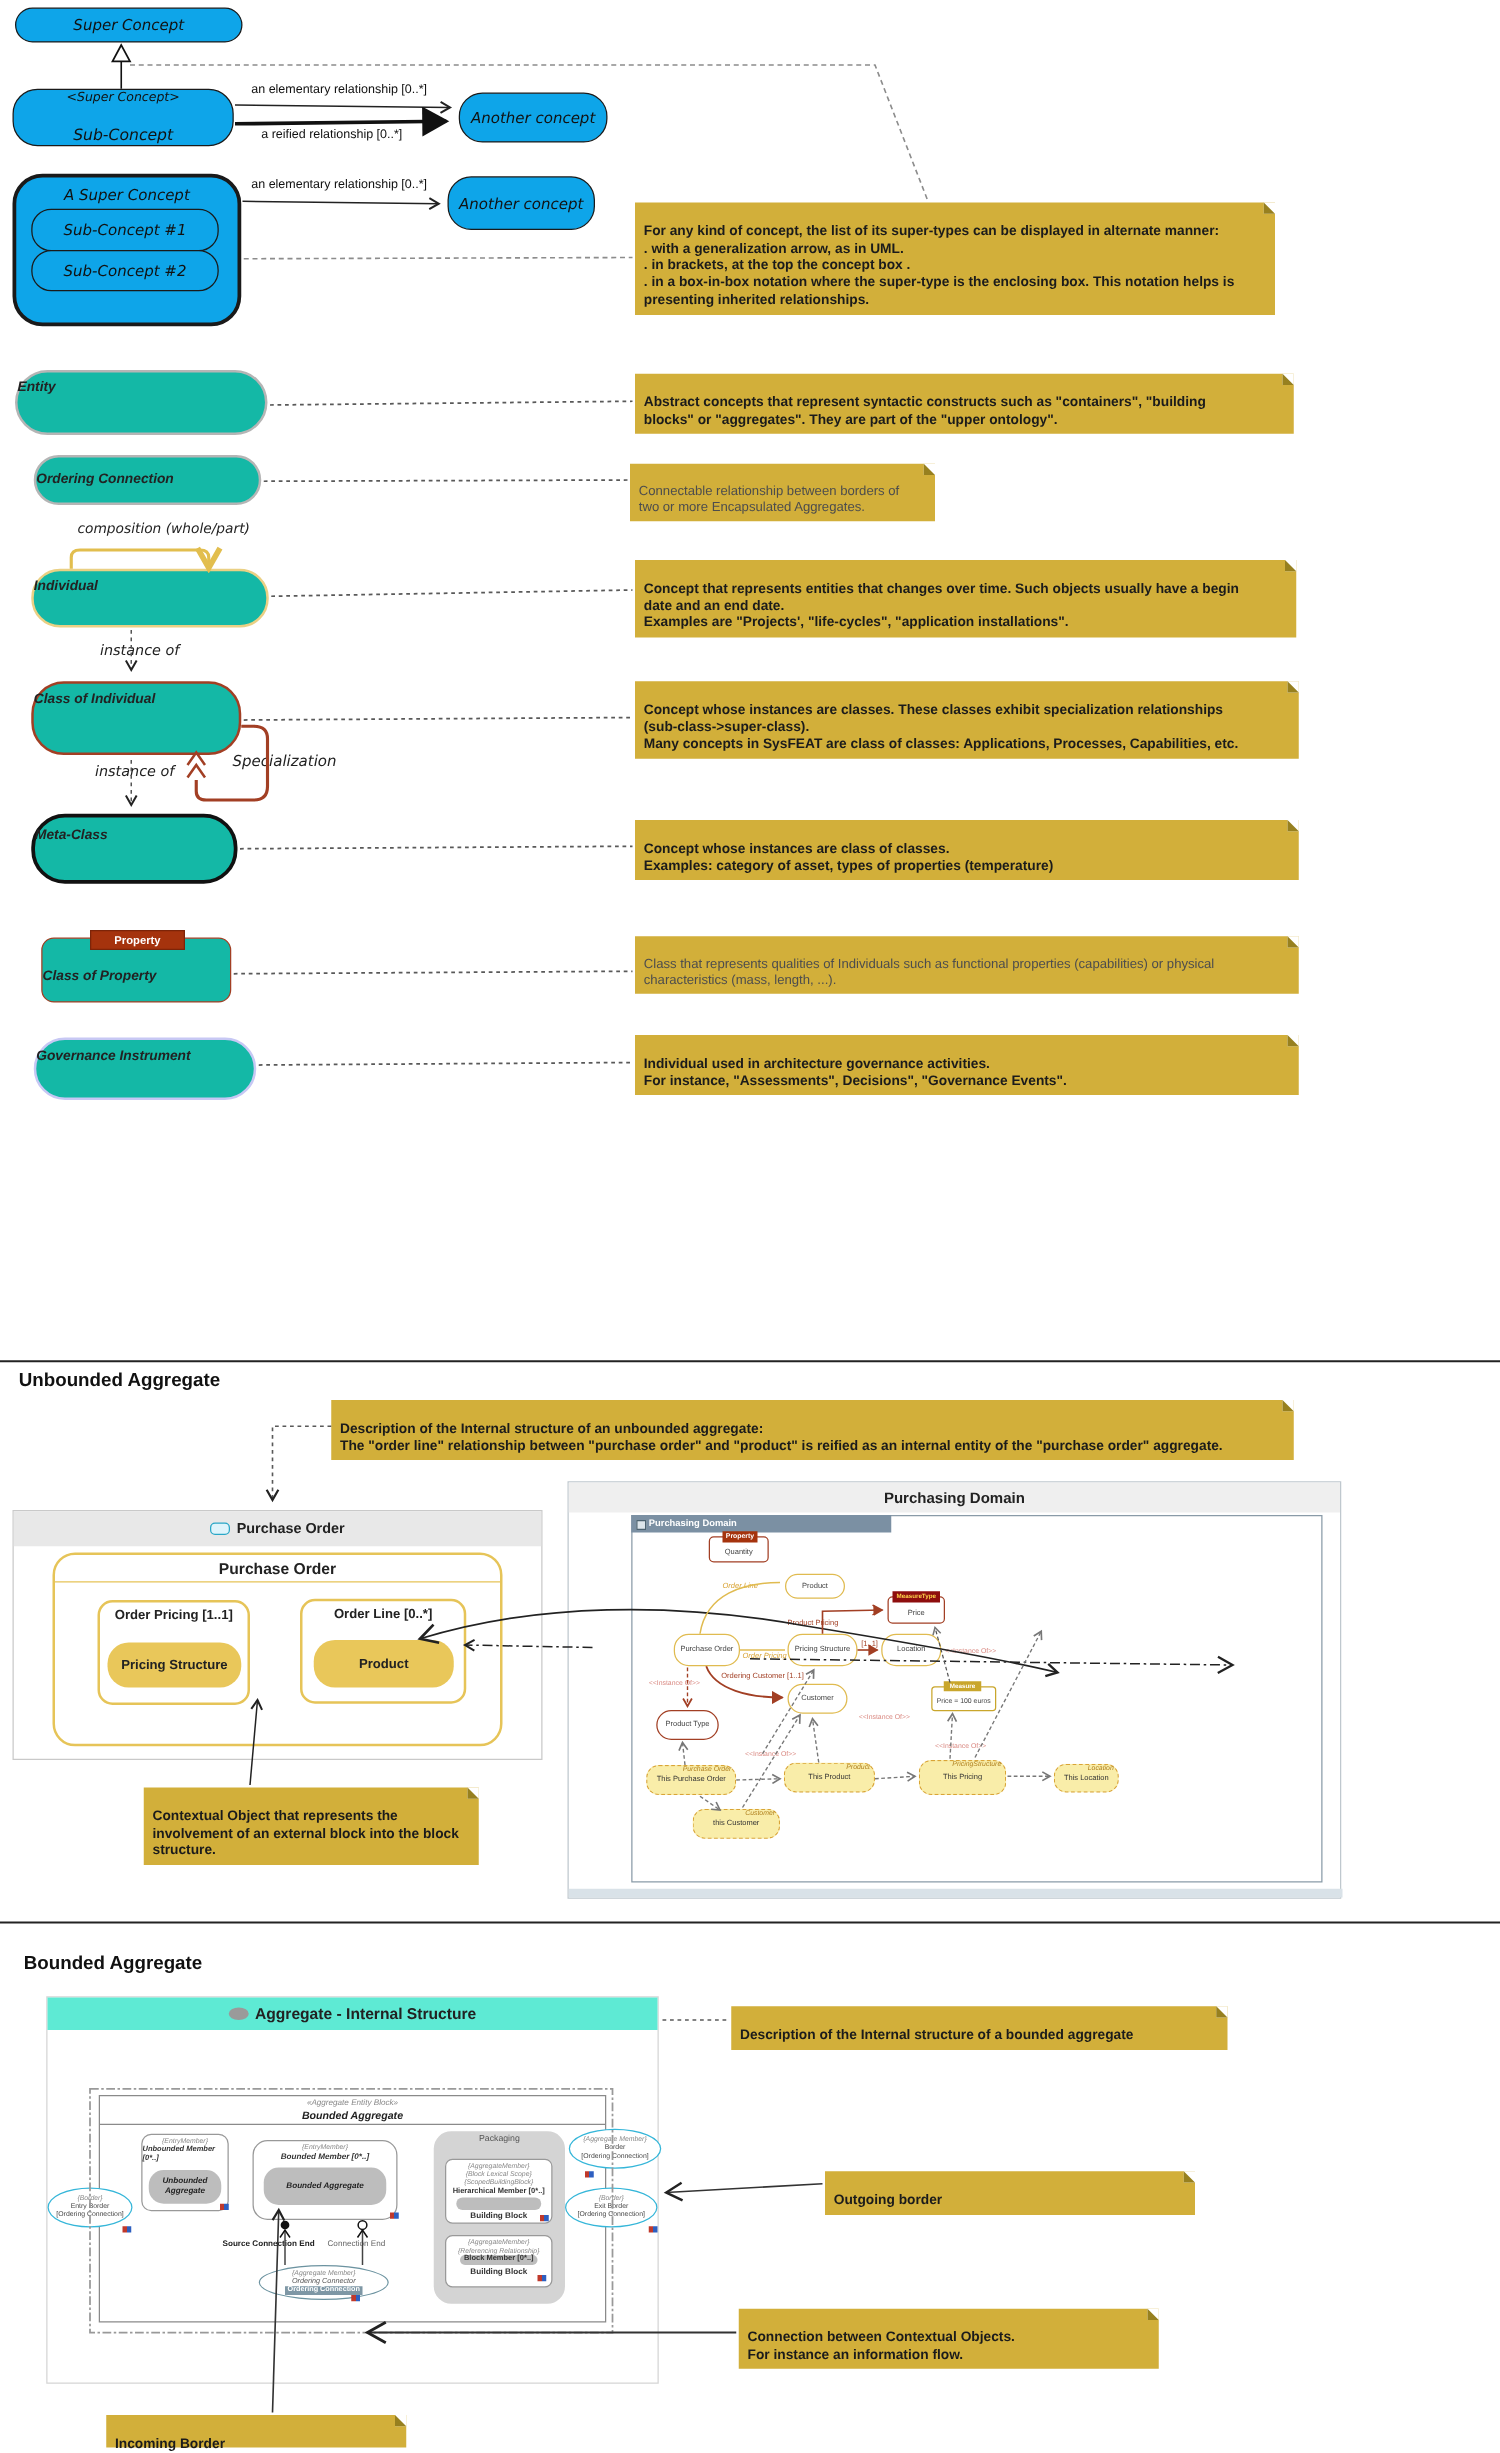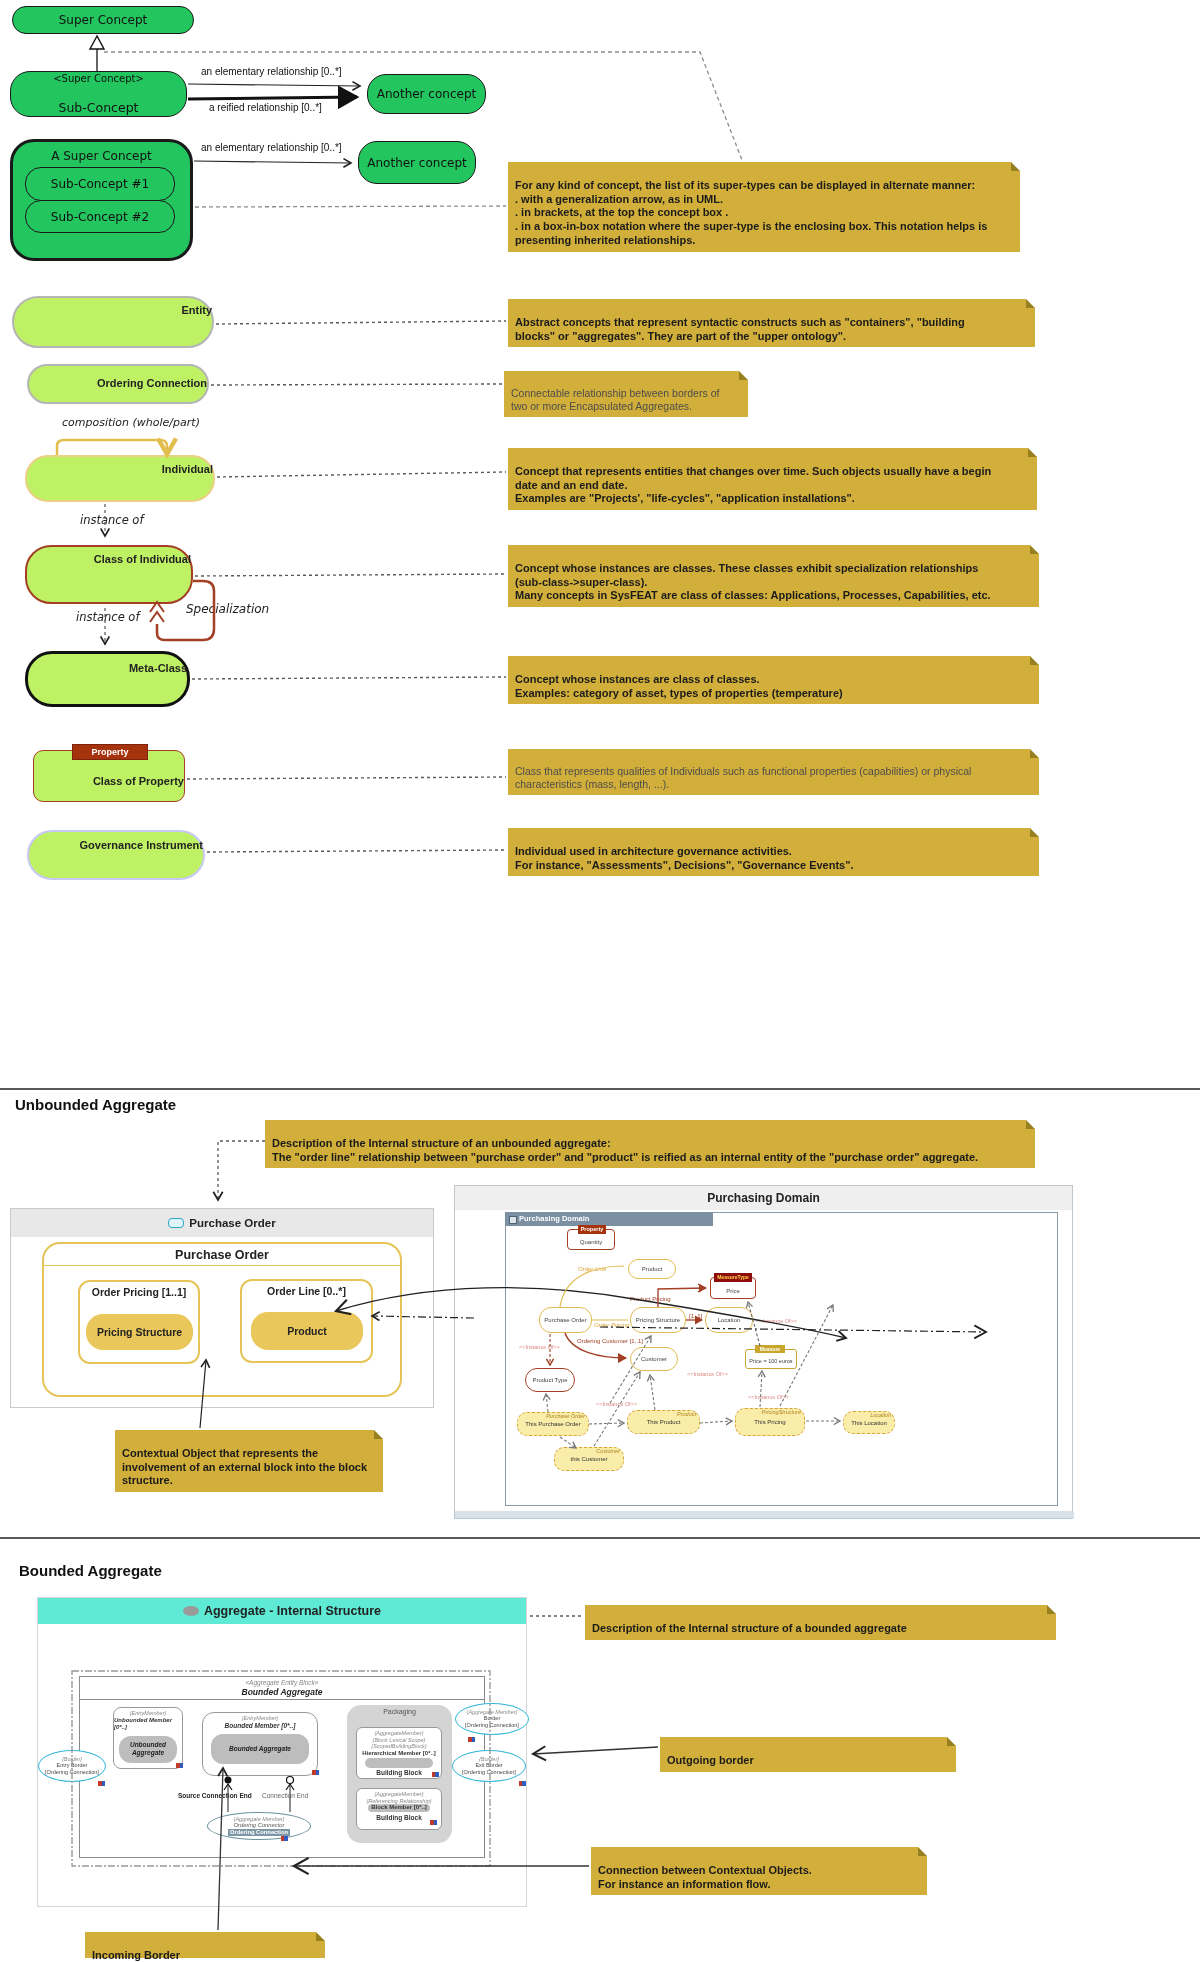--- a/index.html
+++ b/index.html
@@ -1,26 +1,26 @@
 <!DOCTYPE html>
 <html><head>
 <meta charset="utf-8">
 <style>
   html,body{margin:0;padding:0;}
   body{width:1200px;height:1962px;position:relative;background:#fff;
        font-family:"Liberation Sans",sans-serif;overflow:hidden;}
   .abs{position:absolute;box-sizing:border-box;}
   
-  .cbox{position:absolute;box-sizing:border-box;background:#22c55e;border:1.5px solid #1a1a1a;
+  .cbox{position:absolute;box-sizing:border-box;background:#0ea5e9;border:1.5px solid #1a1a1a;
         display:flex;flex-direction:column;align-items:center;justify-content:center;
-        font-family:"DejaVu Sans",sans-serif;font-size:12px;color:#111;text-align:center;}
+        font-family:"DejaVu Sans",sans-serif;font-style:italic;font-size:12px;color:#111;text-align:center;}
   .hand{font-family:"DejaVu Sans",sans-serif;font-style:italic;color:#222;}
   
-  .obox{position:absolute;box-sizing:border-box;background:#bef264;text-align:right;
-        font-weight:bold;font-size:11px;color:#222;padding-top:6px;}
+  .obox{position:absolute;box-sizing:border-box;background:#14b8a6;text-align:left;
+        font-weight:bold;font-size:11px;color:#222;padding-top:6px;font-style:italic;}
   
   .note{position:absolute;box-sizing:border-box;background:#D2AF3A;color:#1b1b1b;
         font-weight:bold;font-size:11px;line-height:1.25;padding:3px 7px 4px 7px;
         white-space:pre-line;}
   .note::after{content:"";position:absolute;top:0;right:0;width:0;height:0;
         border-top:9px solid #fff;border-left:9px solid #97801F;}
   .note.light{font-weight:normal;color:#4d4d4d;font-size:10.5px;}
   .rel{position:absolute;font-size:10px;color:#111;white-space:nowrap;}
   .h1{position:absolute;font-size:15px;font-weight:bold;color:#111;}
   
@@ -267,21 +267,21 @@
 <div class="elbl" style="left:630px;top:1296px;color:#A23F24;">Product Pricing</div>
 <div class="elbl" style="left:689px;top:1313px;color:#A23F24;">[1..1]</div>
 <div class="elbl" style="left:577px;top:1338px;color:#A23F24;">Ordering Customer [1..1]</div>
 <div class="elbl" style="left:519px;top:1344px;color:#D98880;font-size:5.5px;">&lt;&lt;Instance Of&gt;&gt;</div>
 <div class="elbl" style="left:756px;top:1318px;color:#D98880;font-size:5.5px;">&lt;&lt;Instance Of&gt;&gt;</div>
 <div class="elbl" style="left:687px;top:1371px;color:#D98880;font-size:5.5px;">&lt;&lt;Instance Of&gt;&gt;</div>
 <div class="elbl" style="left:748px;top:1394px;color:#D98880;font-size:5.5px;">&lt;&lt;Instance Of&gt;&gt;</div>
 <div class="elbl" style="left:596px;top:1401px;color:#D98880;font-size:5.5px;">&lt;&lt;Instance Of&gt;&gt;</div>
 
 <div class="h1" style="left:19px;top:1562px;">Bounded Aggregate</div>
-<div class="note" style="left:585px;top:1605px;width:471px;">
+<div class="note" style="left:585px;top:1605px;width:397px;">
   <span>Description of the Internal structure of a bounded aggregate</span>
 </div>
 
 <div class="panel" style="left:37px;top:1597px;width:490px;height:310px;border-color:#d5d5d5;">
   <div class="phead" style="height:26px;background:#5eead4;font-size:12.5px;">
     <span style="display:inline-block;width:16px;height:10px;border-radius:50%;background:#9a9a9a;"></span>
     <span>Aggregate - Internal Structure</span>
   </div>
 </div>
 

